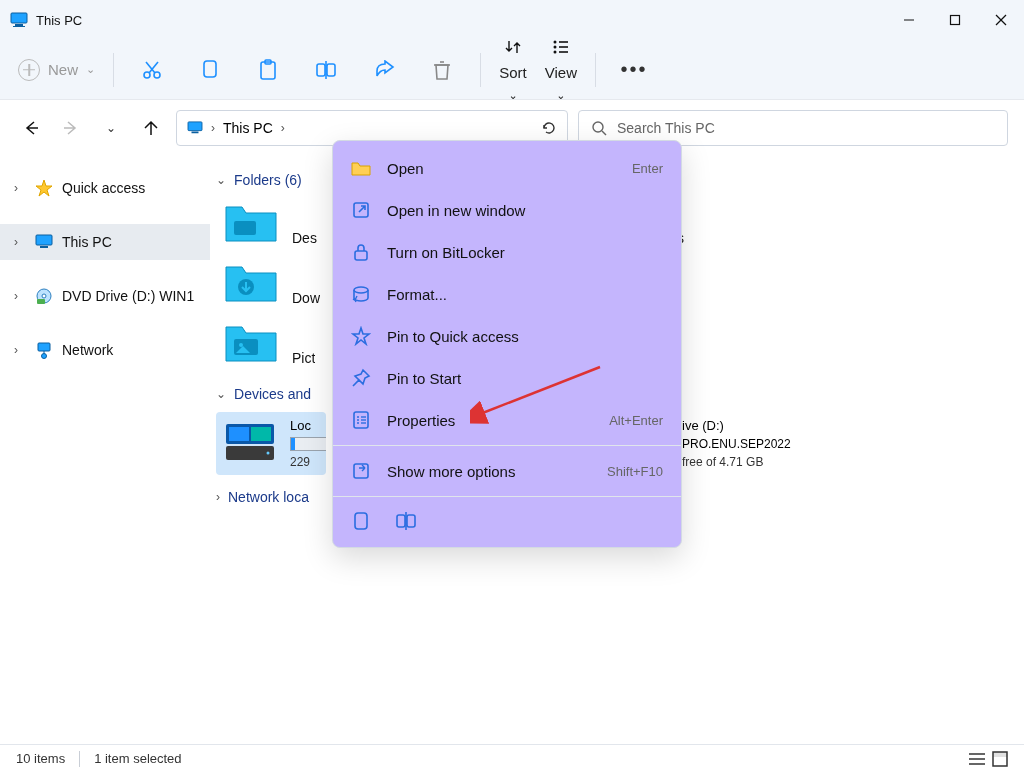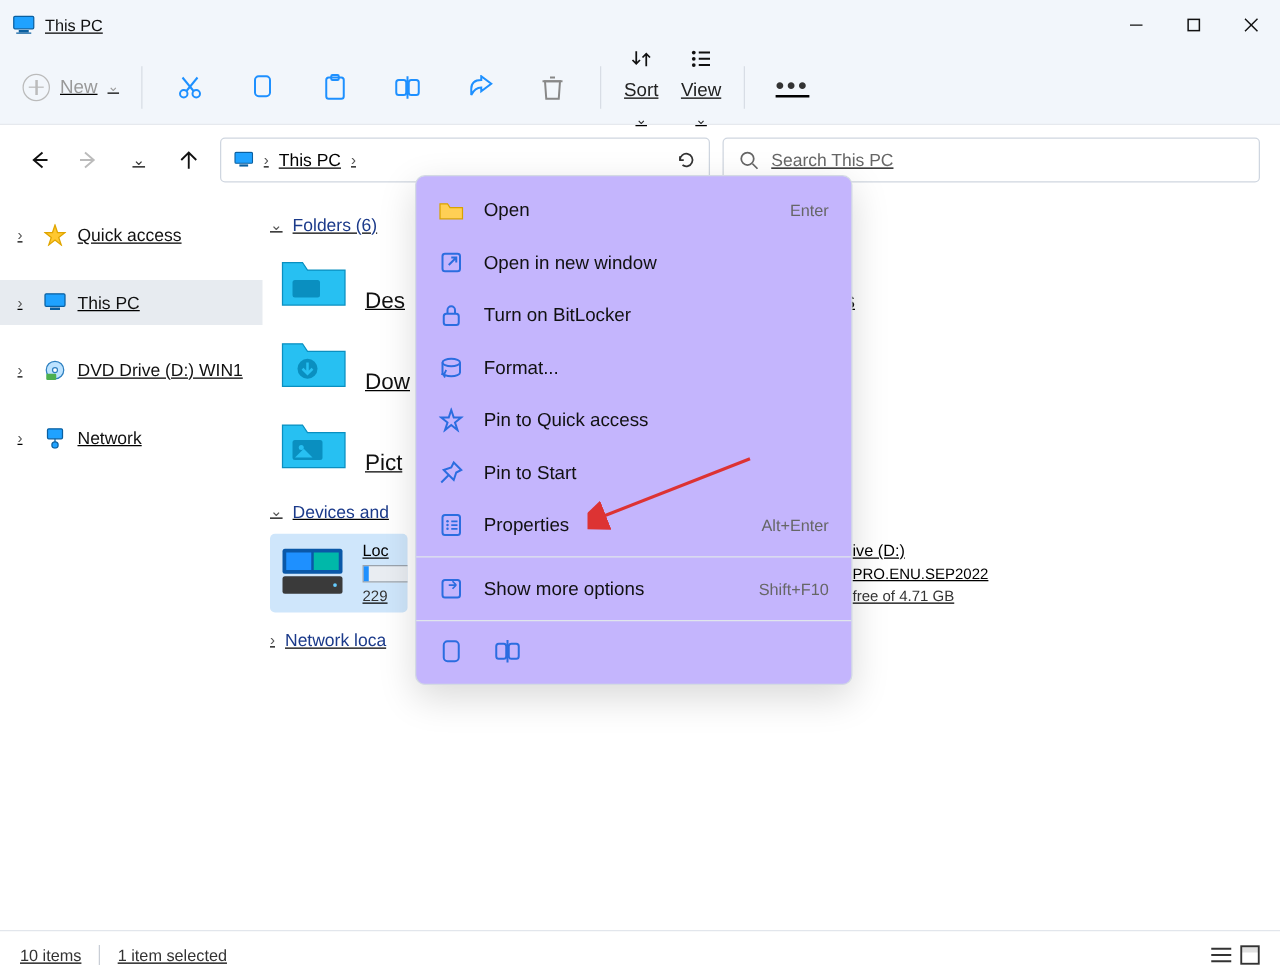--- a/index.html
+++ b/index.html
@@ -1,17 +1,17 @@
 <!DOCTYPE html>
 <html><head>
 <meta charset="utf-8">
 <style>
   * { box-sizing: border-box; font-family: "Segoe UI", Arial, sans-serif; }
   html, body { margin: 0; padding: 0; width: 1024px; height: 772px; overflow: hidden; background: #fff; }
-  .window { width: 1024px; height: 772px; display: flex; flex-direction: column; position: relative; text-decoration: underline; }
+  .window { width: 1024px; height: 772px; display: flex; flex-direction: column; position: relative; }
 
   
   .titlebar { height: 40px; display: flex; align-items: center; background: #f2f6fb; }
   .titlebar .app-icon { width: 18px; height: 16px; margin-left: 10px; margin-right: 8px; }
   .titlebar .title { font-size: 13px; color: #111; }
   .titlebar .spacer { flex: 1; }
   .titlebar .winbtn { width: 46px; height: 40px; display: flex; align-items: center; justify-content: center; }
   .titlebar .winbtn svg { stroke: #111; }
 
   
@@ -44,21 +44,21 @@
   .sbitem .sbicon { width: 20px; height: 20px; display: flex; align-items: center; justify-content: center; }
   .sbitem.selected { background: #e7ebf0; }
   .sbitem + .sbitemgap { height: 18px; }
 
   .content { flex: 1; position: relative; padding: 8px 20px 0 6px; overflow: hidden; }
   .group-hdr { display: flex; align-items: center; gap: 8px; font-size: 14px; color: #1b3a8a; margin: 8px 0 10px 0; }
   .group-hdr .exp { font-size: 12px; color: #555; }
   .folders-grid { display: grid; grid-template-columns: repeat(2, 210px); column-gap: 40px; row-gap: 12px; margin-left: 8px; }
   .folder-tile { display: flex; align-items: center; gap: 14px; }
   .folder-tile .ficon { width: 54px; height: 46px; }
-  .folder-tile .flabel { font-size: 18px; color: #111; margin-top: 32px; }
+  .folder-tile .flabel { font-size: 14px; color: #111; margin-top: 32px; }
 
   .devices-row { display: flex; gap: 40px; margin-left: 0; margin-top: 6px; }
   .device-tile { display: flex; gap: 12px; width: 330px; padding: 6px; border-radius: 4px; }
   .device-tile.selected { background: #cfe6fb; }
   .device-tile .dicon { width: 56px; height: 46px; }
   .device-tile .dinfo { display: flex; flex-direction: column; gap: 4px; font-size: 13px; }
   .device-tile .bar { width: 210px; height: 14px; border: 1px solid #9aa3ad; background: #e9edf2; position: relative; }
   .device-tile .bar .fill { position: absolute; left: 0; top: 0; bottom: 0; background: #1e90ff; }
   .device-tile .sub { color: #333; font-size: 12px; }
 
@@ -68,21 +68,21 @@
   .cmitem .cmicon { width: 20px; height: 20px; display: flex; align-items: center; justify-content: center; color: #2b6de0; }
   .cmitem .cmshort { margin-left: auto; font-size: 13px; color: #666; }
   .cmsep { height: 1px; background: #e0e5ec; margin: 4px 0; }
   .cmtray { display: flex; gap: 22px; padding: 10px 18px 8px; }
   .cmtray .trayicon { width: 22px; height: 22px; color: #2b6de0; }
 
   
   .arrow { position: absolute; left: 470px; top: 362px; z-index: 60; pointer-events: none; }
 
   
-  .statusbar { height: 28px; border-top: 1px solid #e2e6ec; display: flex; align-items: flex-end; padding: 0 16px; gap: 14px; font-size: 13px; color: #333; }
+  .statusbar { height: 28px; border-top: 1px solid #e2e6ec; display: flex; align-items: center; padding: 0 16px; gap: 14px; font-size: 13px; color: #333; }
   .statusbar .ssep { width: 1px; height: 16px; background: #c9ced6; }
   .statusbar .spacer { flex: 1; }
   .statusbar .viewicons { display: flex; gap: 6px; }
 
   .truncated { white-space: nowrap; overflow: hidden; }
 
   svg { display: block; }
 </style>
 </head>
 <body>

